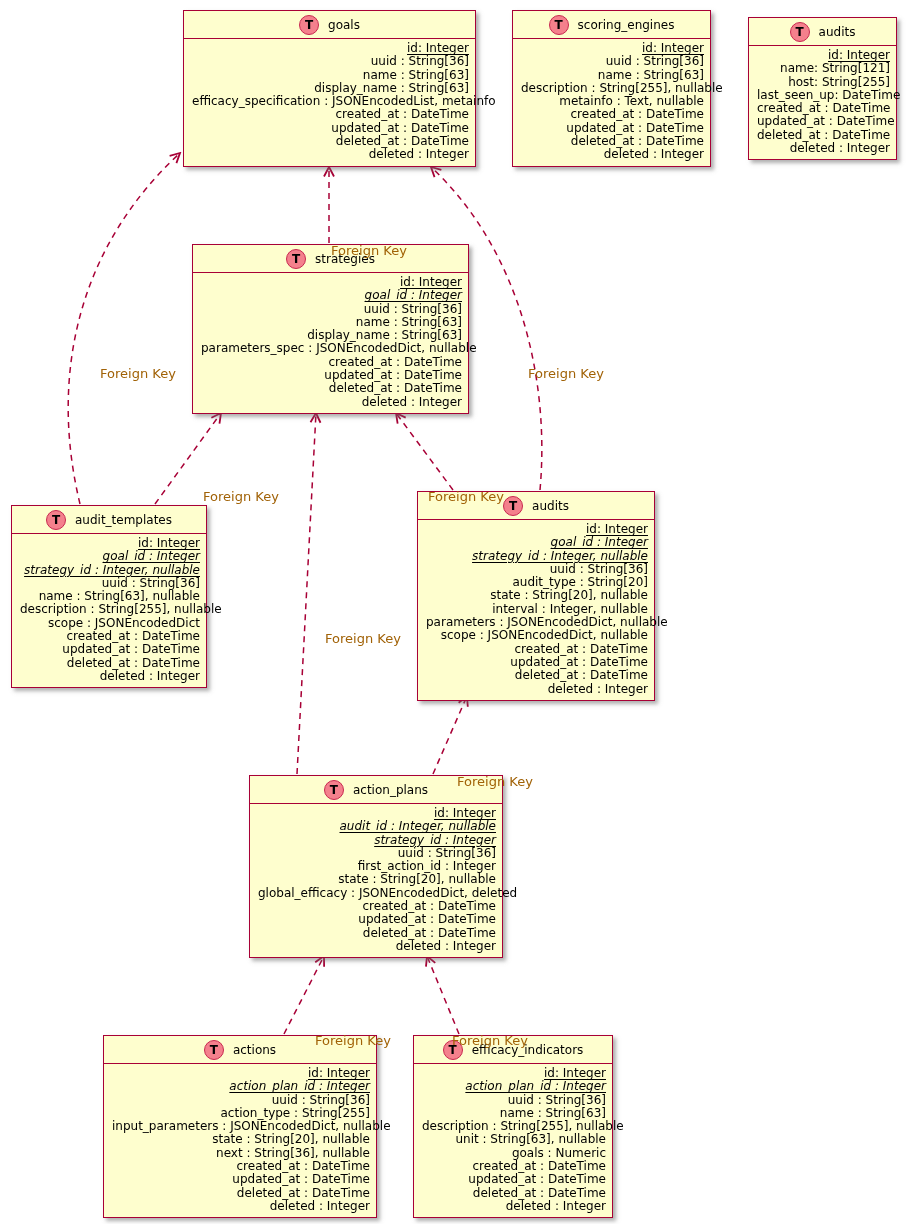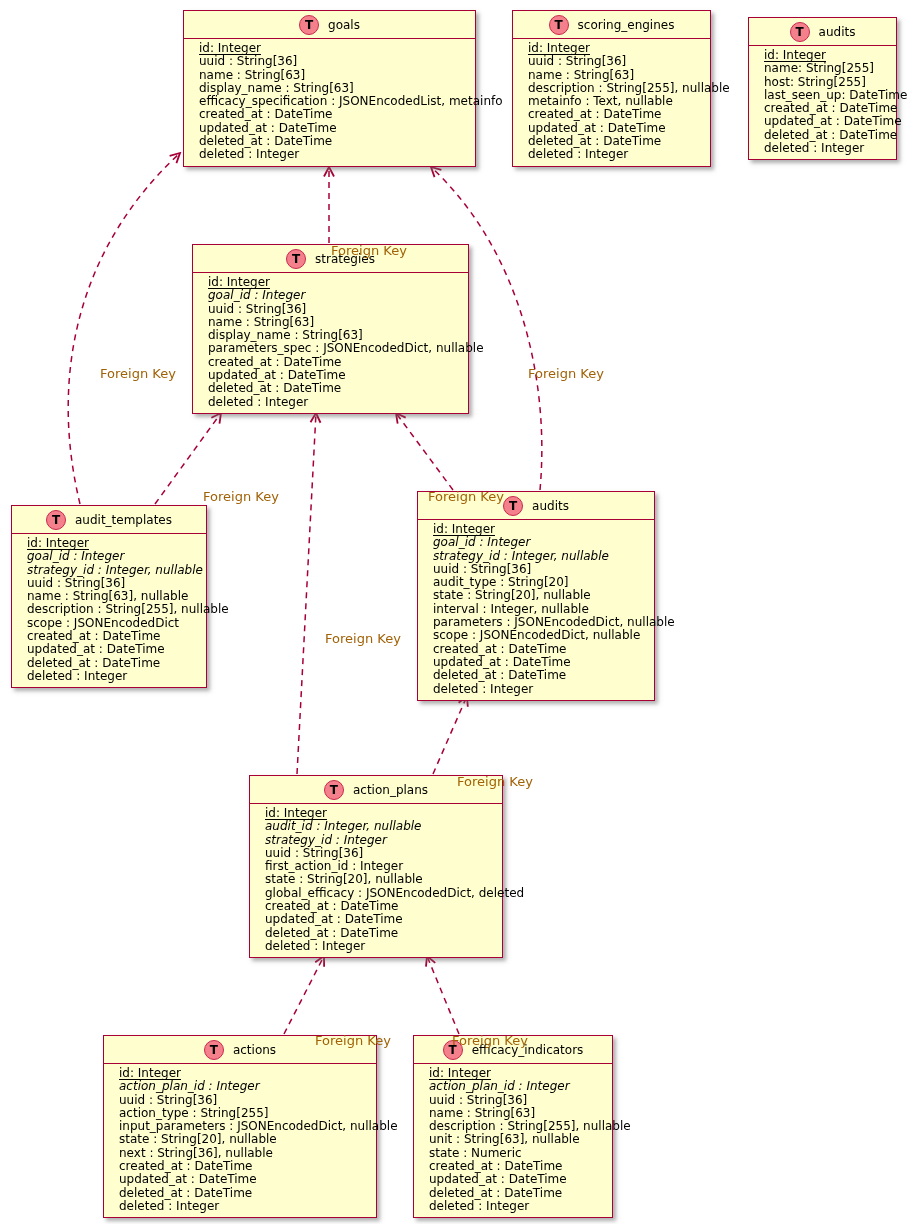--- a/index.html
+++ b/index.html
@@ -19,24 +19,24 @@
     display:flex; align-items:center; justify-content:center; gap:9px;
     height:27px; border-bottom:1.5px solid var(--stroke); padding:0 8px;
   }
   .spot {
     width:18px; height:18px; border-radius:50%;
     background:var(--spot-fill); border:1.8px solid var(--spot-stroke);
     display:flex; align-items:center; justify-content:center;
     font-weight:bold; font-size:12px; color:#000; flex:0 0 auto;
   }
   .entity-name { font-size:12px; color:#000; white-space:nowrap; }
-  .entity-body { padding:3px 6px 4px 15px; }
+  .entity-body { padding:3px 6px 4px 8px;text-align:right; }
   .field { font-size:12px; line-height:13.3px; color:#000; white-space:nowrap; }
   .field .pk { text-decoration:underline; text-underline-offset:2px; }
-  .field .fk { text-underline-offset:2px; font-style:italic; }
+  .field .fk { text-decoration:underline; text-underline-offset:2px; font-style:italic; }
   .rel-label {
     position:absolute; z-index:3; font-size:13px; color:#a16207; white-space:nowrap;margin-top:48px;
   }
   .rel-path { fill:none; stroke:var(--stroke); stroke-width:1.5; stroke-dasharray:6 5; }
 </style>
 </head>
 <body>
 
 <div id="canvas" style="--fill: #FEFECE; --stroke: #A80036; --spot-fill: #F4808C; --spot-stroke: #C82950; background: rgb(255, 255, 255);">
   <svg id="arrows" width="907" height="1224" viewBox="0 0 907 1224" xmlns="http://www.w3.org/2000/svg">
@@ -91,21 +91,21 @@
         <div class="field"><span class="plain">deleted : Integer</span></div>
       </div>
     </div>
     <div class="entity" style="left: 748px; top: 17px; width: 149px;">
       <div class="entity-header">
         <span class="spot">T</span>
         <span class="entity-name">audits</span>
       </div>
       <div class="entity-body">
         <div class="field"><span class="pk">id: Integer</span></div>
-        <div class="field"><span class="plain">name: String[255]</span></div>
+        <div class="field"><span class="plain">name: String[121]</span></div>
         <div class="field"><span class="plain">host: String[255]</span></div>
         <div class="field"><span class="plain">last_seen_up: DateTime</span></div>
         <div class="field"><span class="plain">created_at : DateTime</span></div>
         <div class="field"><span class="plain">updated_at : DateTime</span></div>
         <div class="field"><span class="plain">deleted_at : DateTime</span></div>
         <div class="field"><span class="plain">deleted : Integer</span></div>
       </div>
     </div>
     <div class="entity" style="left: 192px; top: 244px; width: 277px;">
       <div class="entity-header">
@@ -208,21 +208,21 @@
         <span class="spot">T</span>
         <span class="entity-name">efficacy_indicators</span>
       </div>
       <div class="entity-body">
         <div class="field"><span class="pk">id: Integer</span></div>
         <div class="field"><span class="fk">action_plan_id : Integer</span></div>
         <div class="field"><span class="plain">uuid : String[36]</span></div>
         <div class="field"><span class="plain">name : String[63]</span></div>
         <div class="field"><span class="plain">description : String[255], nullable</span></div>
         <div class="field"><span class="plain">unit : String[63], nullable</span></div>
-        <div class="field"><span class="plain">state : Numeric</span></div>
+        <div class="field"><span class="plain">goals : Numeric</span></div>
         <div class="field"><span class="plain">created_at : DateTime</span></div>
         <div class="field"><span class="plain">updated_at : DateTime</span></div>
         <div class="field"><span class="plain">deleted_at : DateTime</span></div>
         <div class="field"><span class="plain">deleted : Integer</span></div>
       </div>
     </div>
     <div class="rel-label" style="left: 331px; top: 195px;">Foreign Key</div>
     <div class="rel-label" style="left: 100px; top: 318px;">Foreign Key</div>
     <div class="rel-label" style="left: 528px; top: 318px;">Foreign Key</div>
     <div class="rel-label" style="left: 203px; top: 441px;">Foreign Key</div>

